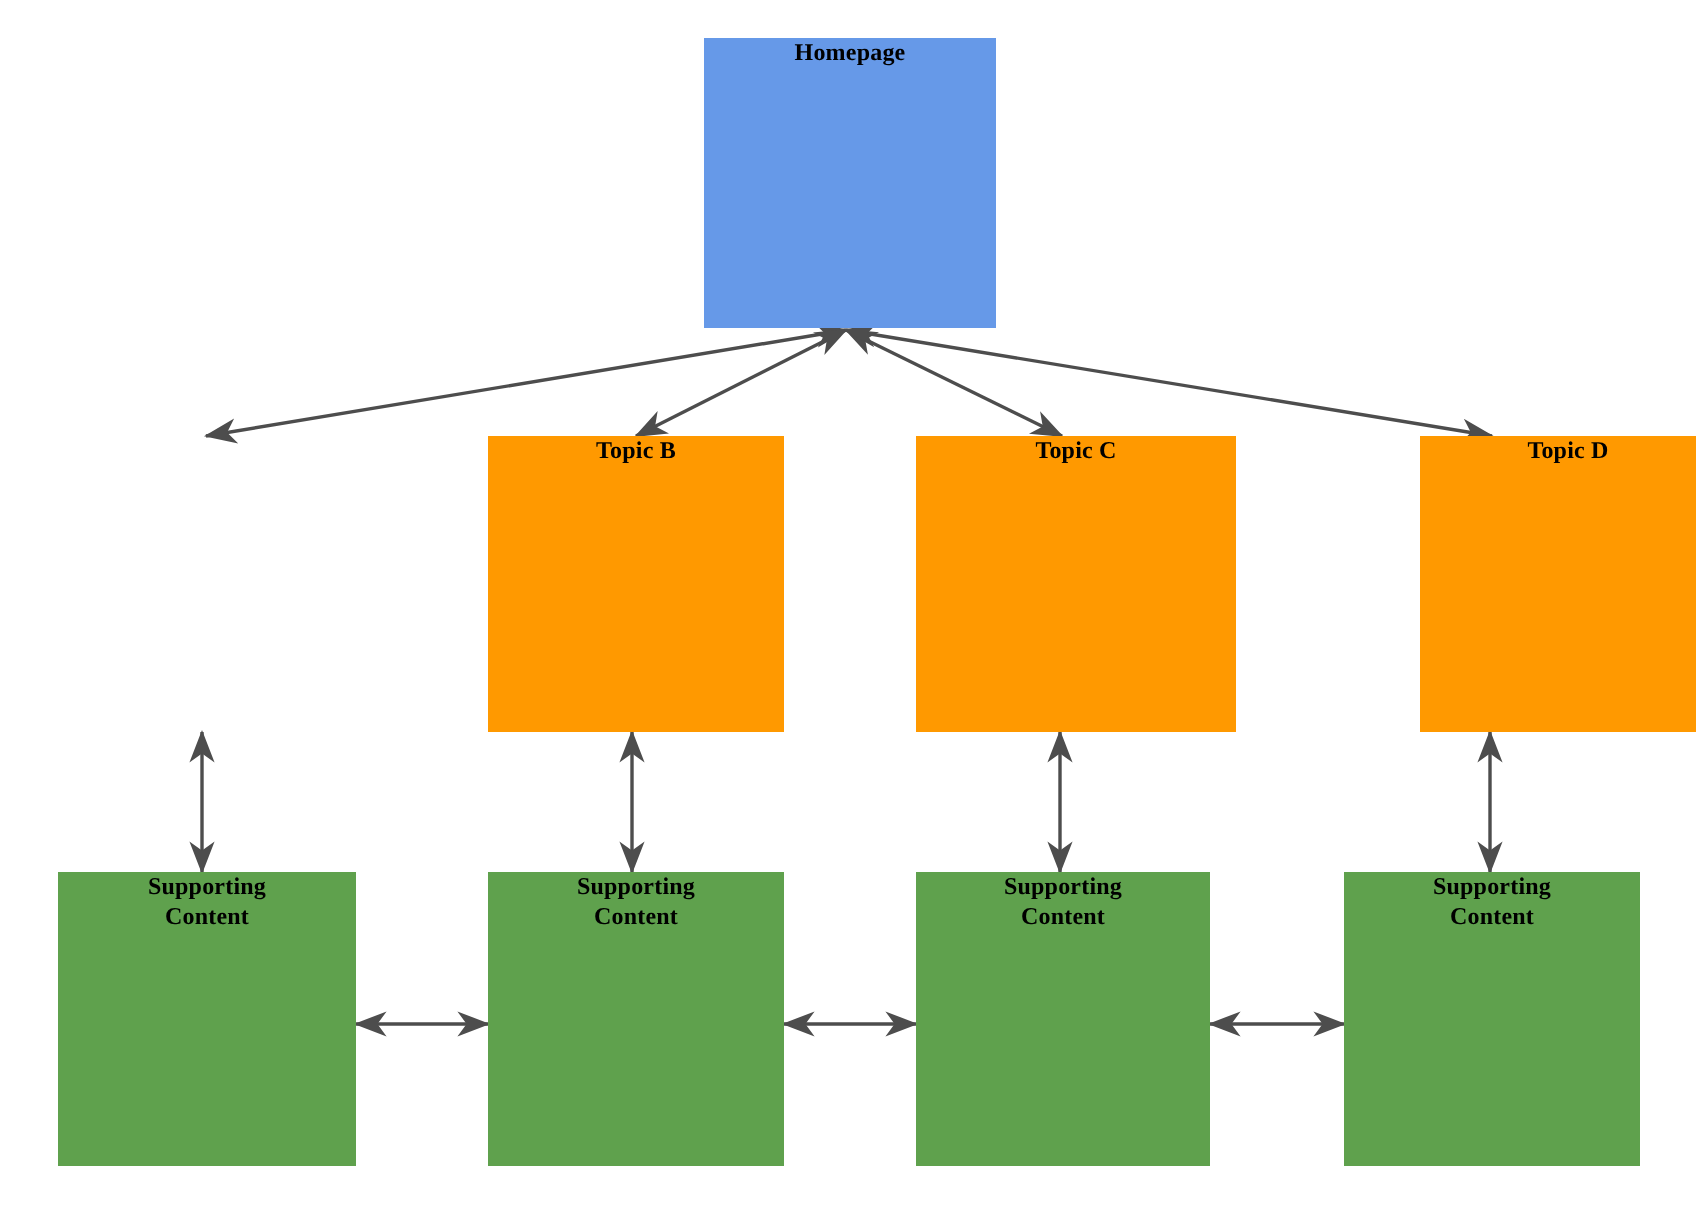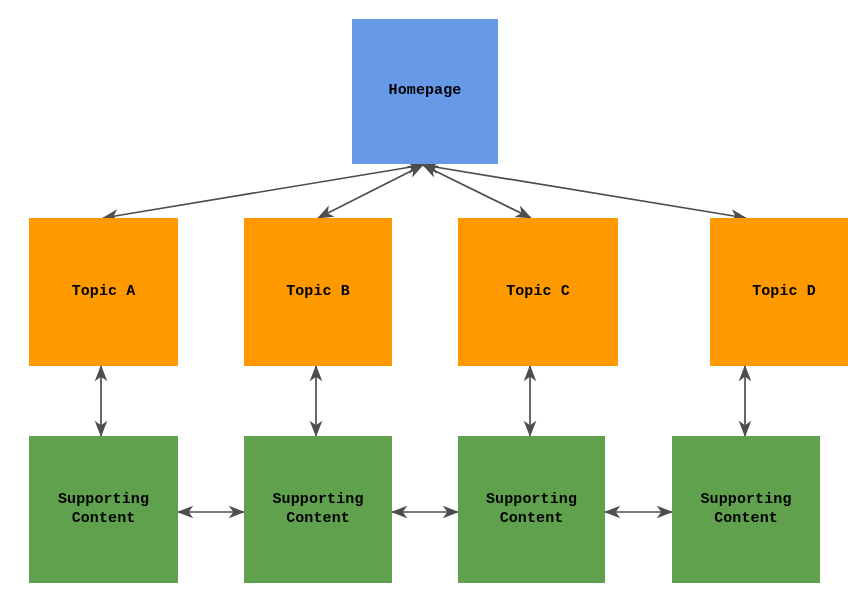--- a/index.html
+++ b/index.html
@@ -22,30 +22,29 @@
     position: absolute;
     left: 0;
     top: 0;
     width: 848px;
     height: 603px;
     pointer-events: none;
   }
   .node {
     position: absolute;
     display: flex;
-    align-items: center;
     justify-content: center;
     text-align: center;
     box-sizing: border-box;
     color: #000000;
     font-weight: bold;
-    font-size: 15px;
+    font-size: 12px;
     line-height: 1.25;
     letter-spacing: 0.1px;
-    font-family: Liberation Mono, monospace;
+    font-family: Liberation Serif, serif;
   }
   .node-label {
     display: block;
     white-space: pre-line;
     padding: 0 4px;
   }
   .node-home {
     background: #6699e8;
   }
   .node-topic {
@@ -82,23 +81,20 @@
         <line x1="178" y1="512" x2="244" y2="512" marker-end="url(#ah-end)" marker-start="url(#ah-start)"></line>
         <line x1="392" y1="512" x2="458" y2="512" marker-end="url(#ah-end)" marker-start="url(#ah-start)"></line>
         <line x1="605" y1="512" x2="672" y2="512" marker-end="url(#ah-end)" marker-start="url(#ah-start)"></line>
       </g>
   </svg>
 
   <div class="node node-home" style="left: 352px; top: 19px; width: 146px; height: 145px; background: rgb(102, 153, 232);">
     <span class="node-label">Homepage</span>
   </div>
 
-  <div class="node node-topic" style="left: 29px; top: 218px; width: 149px; height: 148px; background: rgb(255, 153, 0);">
-    <span class="node-label">Topic A</span>
-  </div>
   <div class="node node-topic" style="left: 244px; top: 218px; width: 148px; height: 148px; background: rgb(255, 153, 0);">
     <span class="node-label">Topic B</span>
   </div>
   <div class="node node-topic" style="left: 458px; top: 218px; width: 160px; height: 148px; background: rgb(255, 153, 0);">
     <span class="node-label">Topic C</span>
   </div>
   <div class="node node-topic" style="left: 672px; top: 218px; width: 148px; height: 148px; background: rgb(255, 153, 0); margin-left: 38px;">
     <span class="node-label">Topic D</span>
   </div>
 

